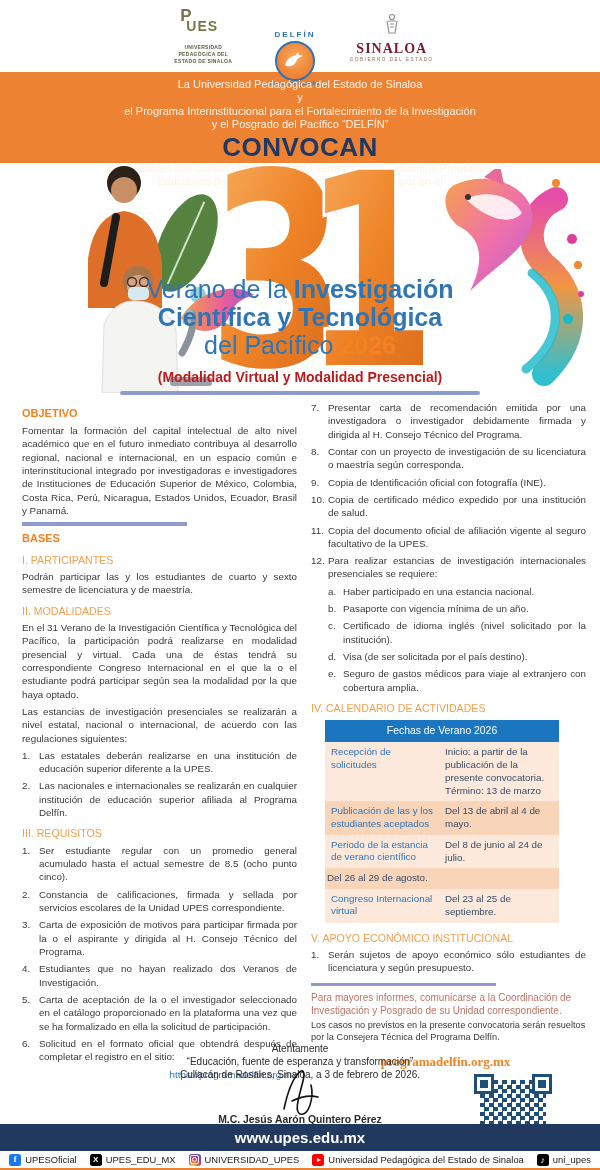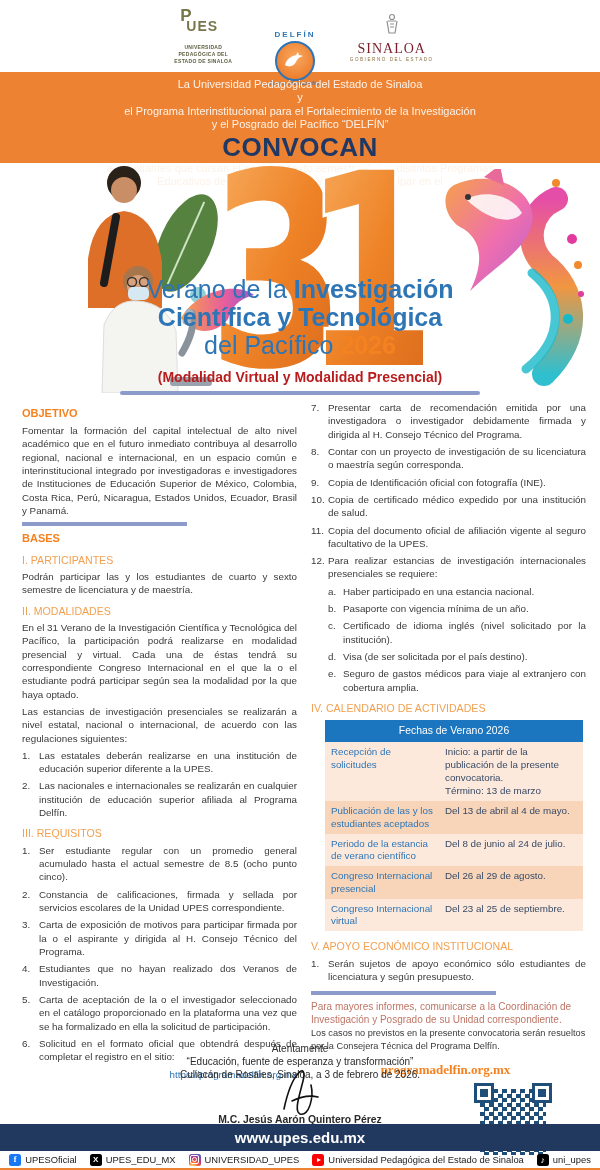--- a/index.html
+++ b/index.html
@@ -12,21 +12,21 @@
   .upes-mark{font-weight:bold;position:relative;height:30px;}
   .upes-p{position:absolute;left:14px;top:-4px;font-size:17px;font-weight:900;}
   .upes-ues{position:absolute;left:20px;top:8px;font-size:14px;font-weight:900;letter-spacing:1px;}
   .upes-lines{font-size:5px;font-weight:bold;color:#5d5e41;line-height:1.35;letter-spacing:.3px;margin-top:3px;}
   .logo-delfin{text-align:center;line-height:1;margin-top:42px;}
   .delfin-name{font-size:8px;font-weight:bold;color:#2e75b6;letter-spacing:2px;}
   .delfin-circle{width:36px;height:36px;border-radius:50%;border:2px solid #2e75b6;margin:2px auto 1px;
                  background:radial-gradient(circle at 50% 40%,#f8a95f,#ee7f2f 75%);display:flex;align-items:center;justify-content:center;}
   .delfin-tag{font-size:4.5px;color:#2e75b6;}
   .logo-sinaloa{text-align:center;line-height:1;}
-  .sin-name{font-family:"Liberation Serif",serif;font-size:14px;font-weight:normal;color:#7a1e2c;letter-spacing:1px;}
+  .sin-name{font-family:"Liberation Serif",serif;font-size:14px;font-weight:bold;color:#7a1e2c;letter-spacing:1px;}
   .sin-sub{font-size:4.5px;color:#8a6a3a;letter-spacing:1.6px;margin-top:2px;}
   .sin-crest{margin:0 auto 2px;}
 
   
   .banner{height:91px;background:#ee8233;text-align:center;color:#fdf2e7;
           font-size:11px;line-height:13.4px;padding-top:6px;box-sizing:border-box;}
   .banner .convocan{font-size:26px;line-height:27px;font-weight:800;color:#1f3864;letter-spacing:.5px;margin:2px 0 1px;}
 
   
   .hero{position:relative;height:233px;}
@@ -48,21 +48,21 @@
   .para{margin:0 0 4px;}
   .divider{height:3.5px;background:#8c9bca;width:165px;margin:5px 0 2px;}
   .li{display:flex;margin:0 0 4px;}
   .li .n{flex:0 0 17px;}
   .li .t{flex:1;}
   .sub .li{margin-left:17px;}
   .sub .li .n{flex:0 0 15px;}
   .link{color:#2e75b6;margin-left:17px;text-align:right;margin-bottom:4px;}
 
   
-  .cal{margin:5px 0 8px 14px;width:258px;font-size:9.8px;}
+  .cal{margin:5px 0 8px 14px;width:234px;font-size:9.8px;}
   .cal-head{background:#1b76bf;color:#fff;text-align:center;padding:4px 0;font-size:10.4px;}
   .cal-row{display:grid;grid-template-columns:118px 1fr;}
   .cal-row.odd{background:#fce9db;}
   .cal-row.even{background:#f8d5b8;}
   .cal-label{color:#2e75b6;padding:4px 4px 4px 6px;text-align:left;line-height:1.25;}
   .cal-value{color:#374a66;padding:4px 6px 4px 2px;text-align:left;line-height:1.3;white-space:pre-line;}
 
   
   .info{color:#be7465;font-size:10px;line-height:1.28;text-align:left;margin-top:6px;}
   .note{font-size:9.2px;line-height:1.35;text-align:left;margin-top:1px;}
@@ -337,21 +337,20 @@
         </div>
         <div class="cal-row even">
           <div class="cal-label">Publicación de las y los estudiantes aceptados</div>
           <div class="cal-value">Del 13 de abril al 4 de mayo.</div>
         </div>
         <div class="cal-row odd">
           <div class="cal-label">Periodo de la estancia de verano científico</div>
           <div class="cal-value">Del 8 de junio al 24 de julio.</div>
         </div>
         <div class="cal-row even">
-          <div class="cal-label">Congreso Internacional presencial</div>
           <div class="cal-value">Del 26 al 29 de agosto.</div>
         </div>
         <div class="cal-row odd">
           <div class="cal-label">Congreso Internacional virtual</div>
           <div class="cal-value">Del 23 al 25 de septiembre.</div>
         </div>
       </div>
 
       <div class="h-sub">V. APOYO ECONÓMICO INSTITUCIONAL</div>
       <div class="li">

